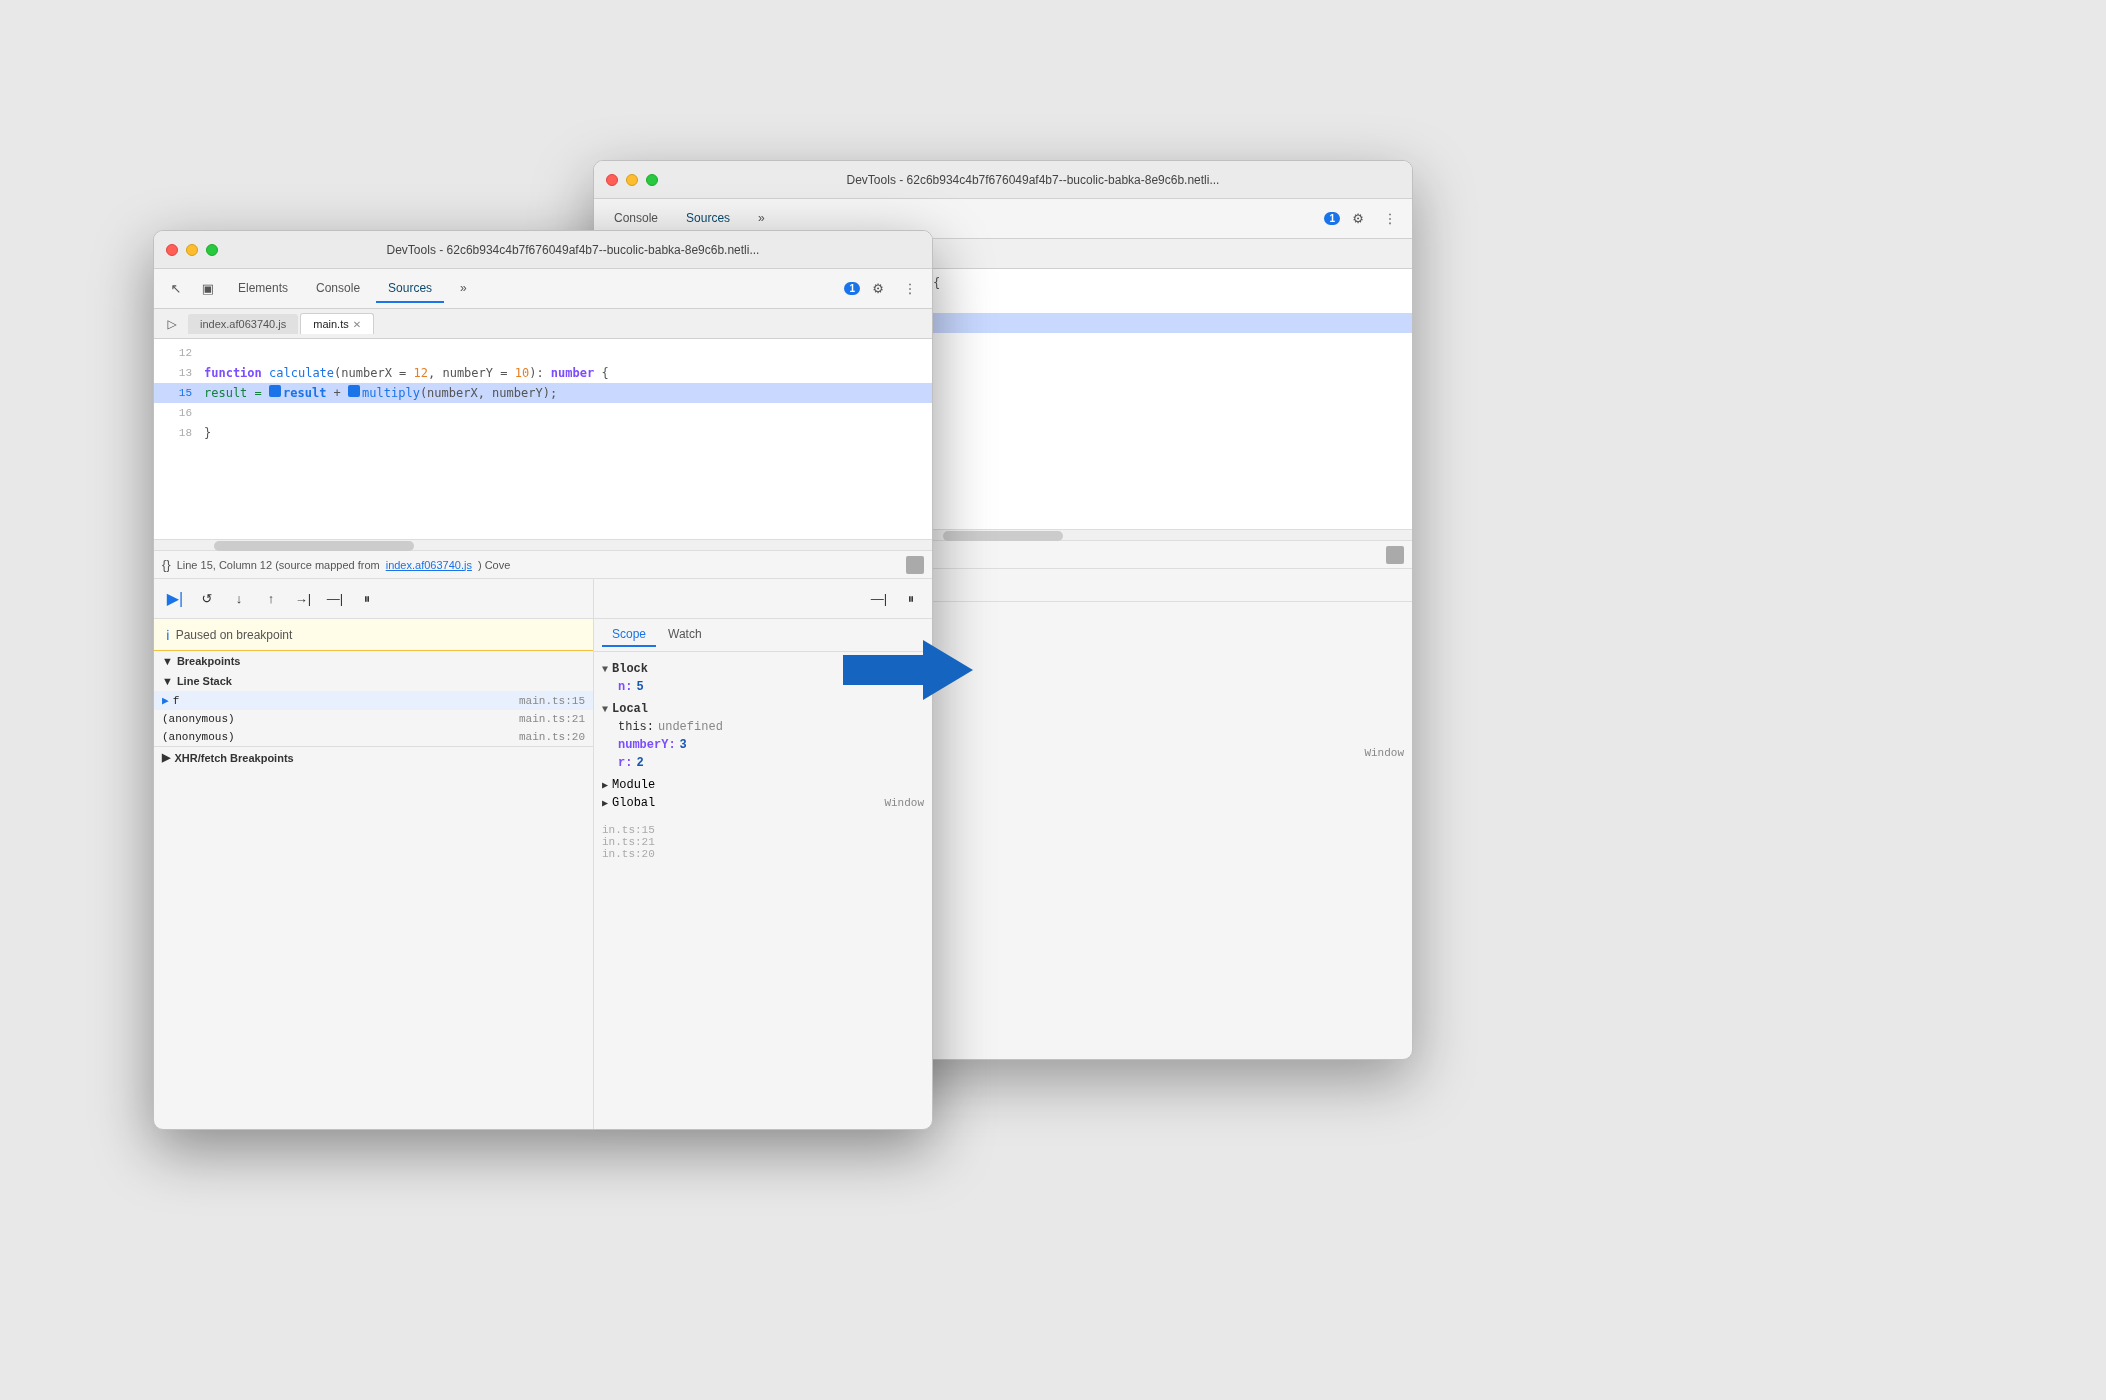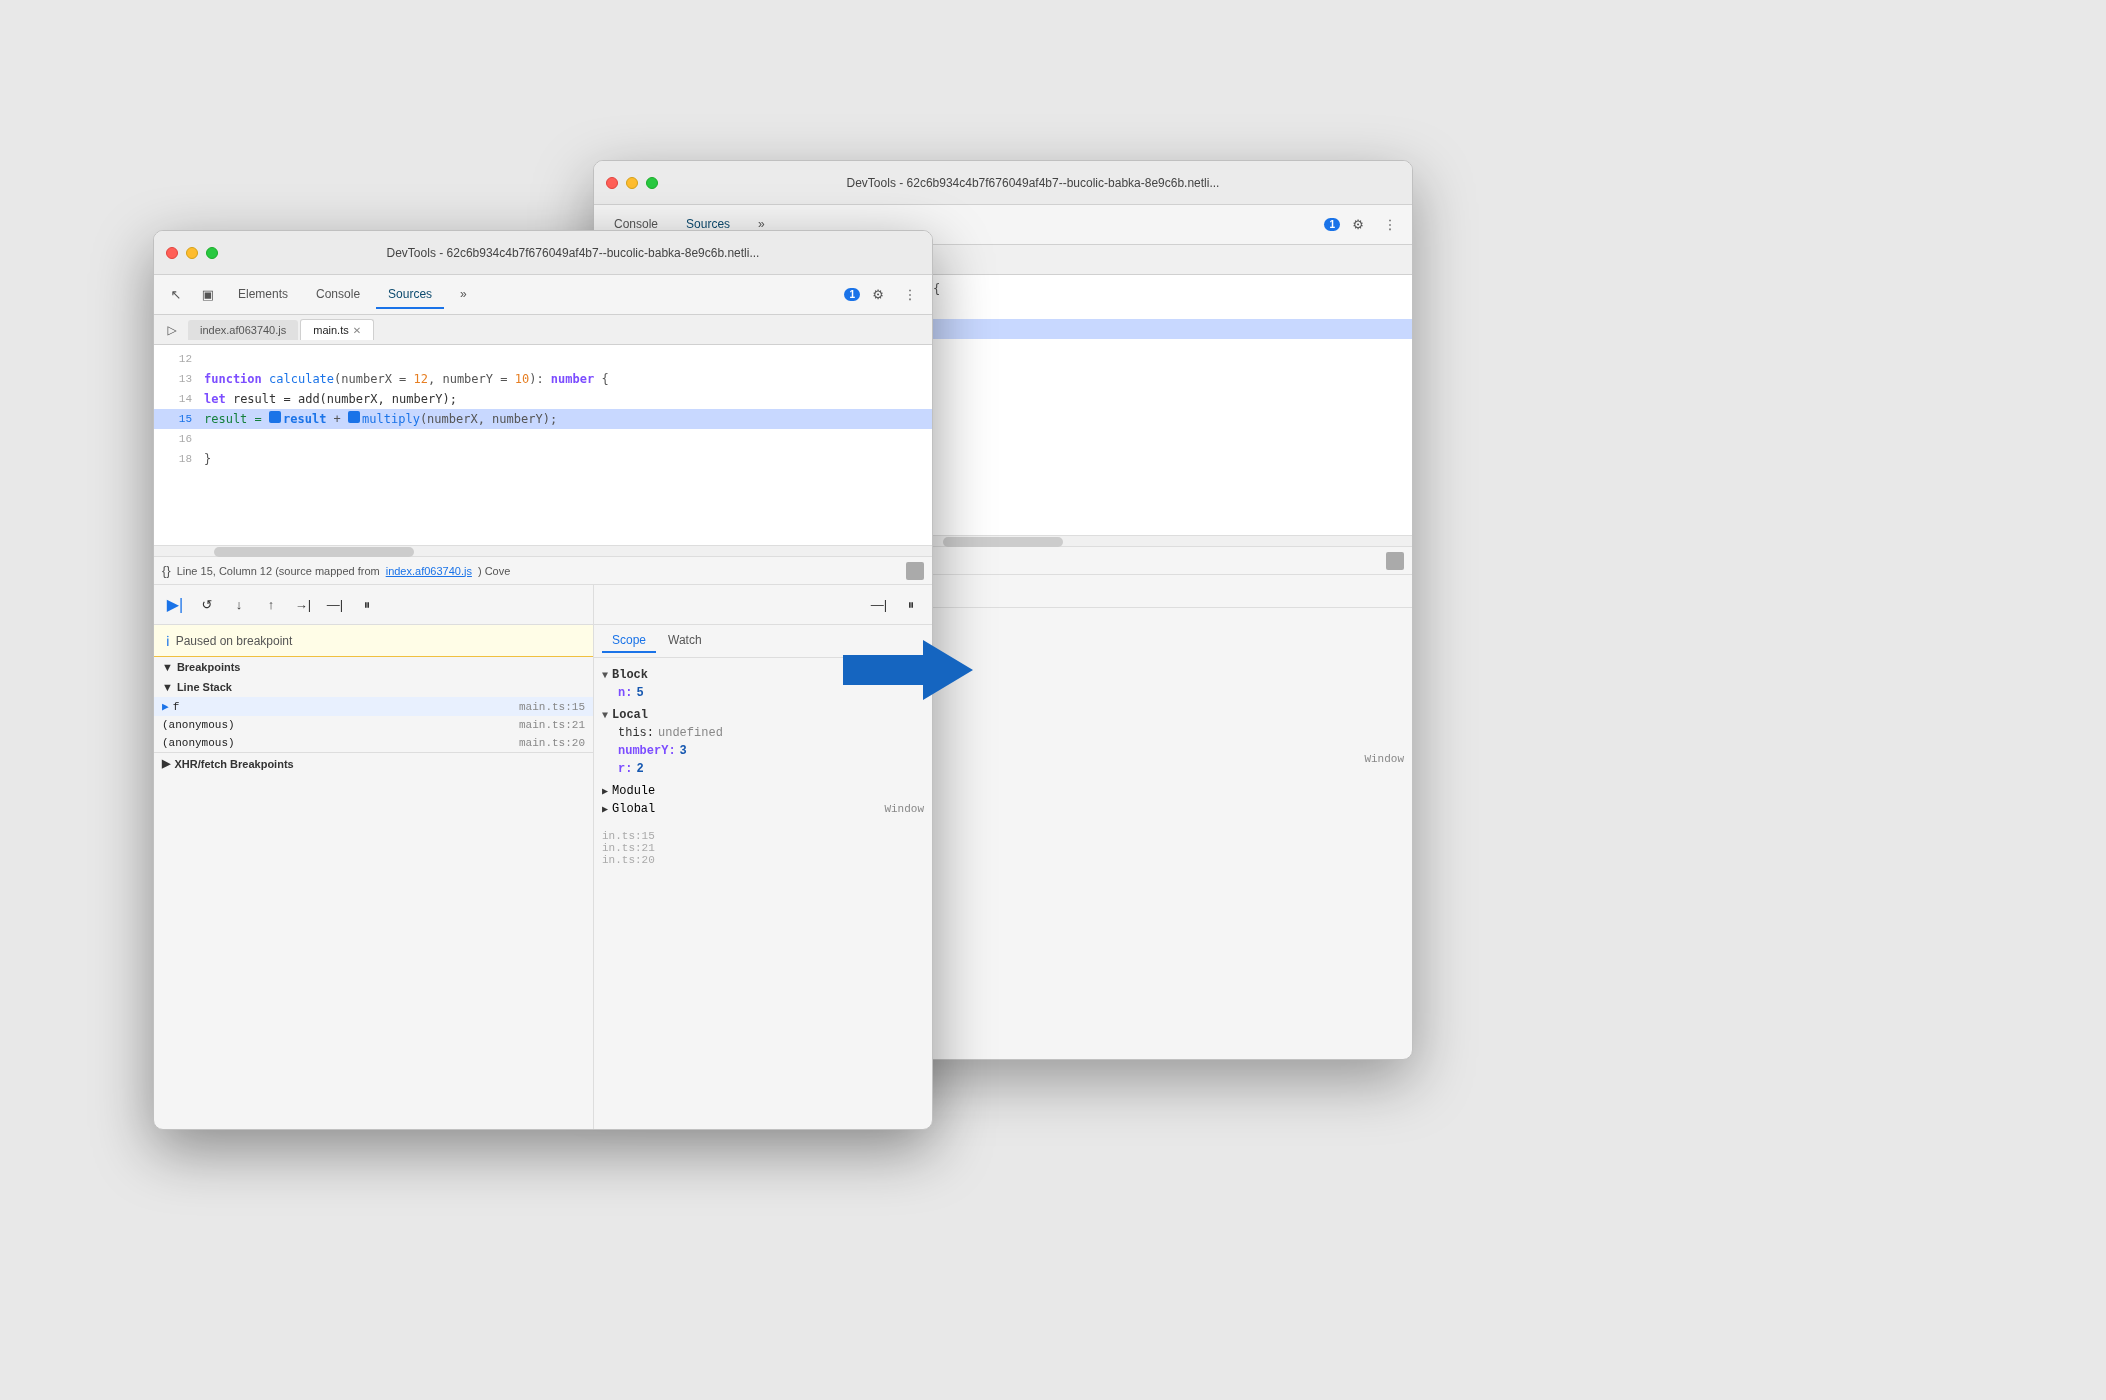--- a/index.html
+++ b/index.html
@@ -30,21 +30,21 @@
       background: #f5f5f5;
       border-radius: 10px;
       box-shadow: 0 20px 60px rgba(0,0,0,0.35);
       overflow: hidden;
       border: 1px solid #c0c0c0;
     }
 
     .window-titlebar {
       background: #ebebeb;
       border-bottom: 1px solid #d0d0d0;
-      height: 44px;
+      height: 38px;
       display: flex;
       align-items: center;
       padding: 0 12px;
       gap: 8px;
     }
 
     .traffic-light {
       width: 12px; height: 12px;
       border-radius: 50%;
       display: inline-block;
@@ -554,26 +554,20 @@
       <div class="code-line">
         <span class="line-num">12</span>
         <span></span>
       </div>
       <div class="code-line">
         <span class="line-num">13</span>
         <span style="font-family:monospace;font-size:12px;">
           <span class="kw">function </span><span class="fn">calculate</span><span style="color:#555;">(numberX = </span><span class="num">12</span><span style="color:#555;">, numberY = </span><span class="num">10</span><span style="color:#555;">): </span><span class="kw">number</span><span style="color:#555;"> {</span>
         </span>
       </div>
-      <div class="code-line">
-        <span class="line-num">14</span>
-        <span style="font-family:monospace;font-size:12px;">
-          <span style="color:#555;">  </span><span class="kw">let </span><span style="color:#333;">result = add(numberX, numberY);</span>
-        </span>
-      </div>
       <div class="code-line highlighted">
         <span class="line-num" style="color:#1a73e8;">15</span>
         <span style="font-family:monospace;font-size:12px;">
           <span style="color:#15803d;">  result = </span><span class="bp-marker"></span><span style="color:#1a73e8;font-weight:bold;">result</span><span style="color:#555;"> + </span><span class="bp-marker"></span><span class="fn">multiply</span><span style="color:#555;">(numberX, numberY);</span>
         </span>
       </div>
       <div class="code-line">
         <span class="line-num">16</span>
       </div>
       <div class="code-line">

